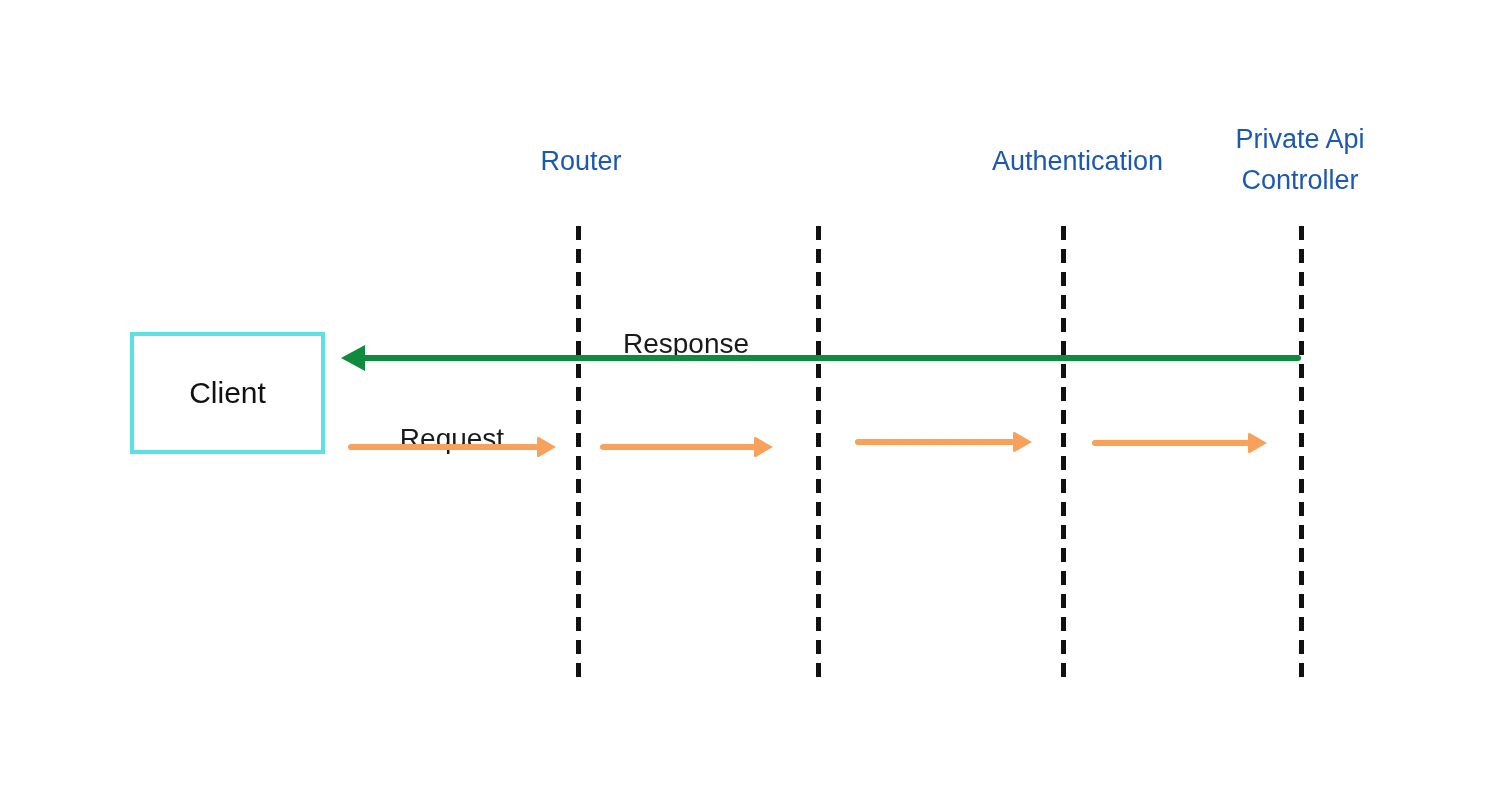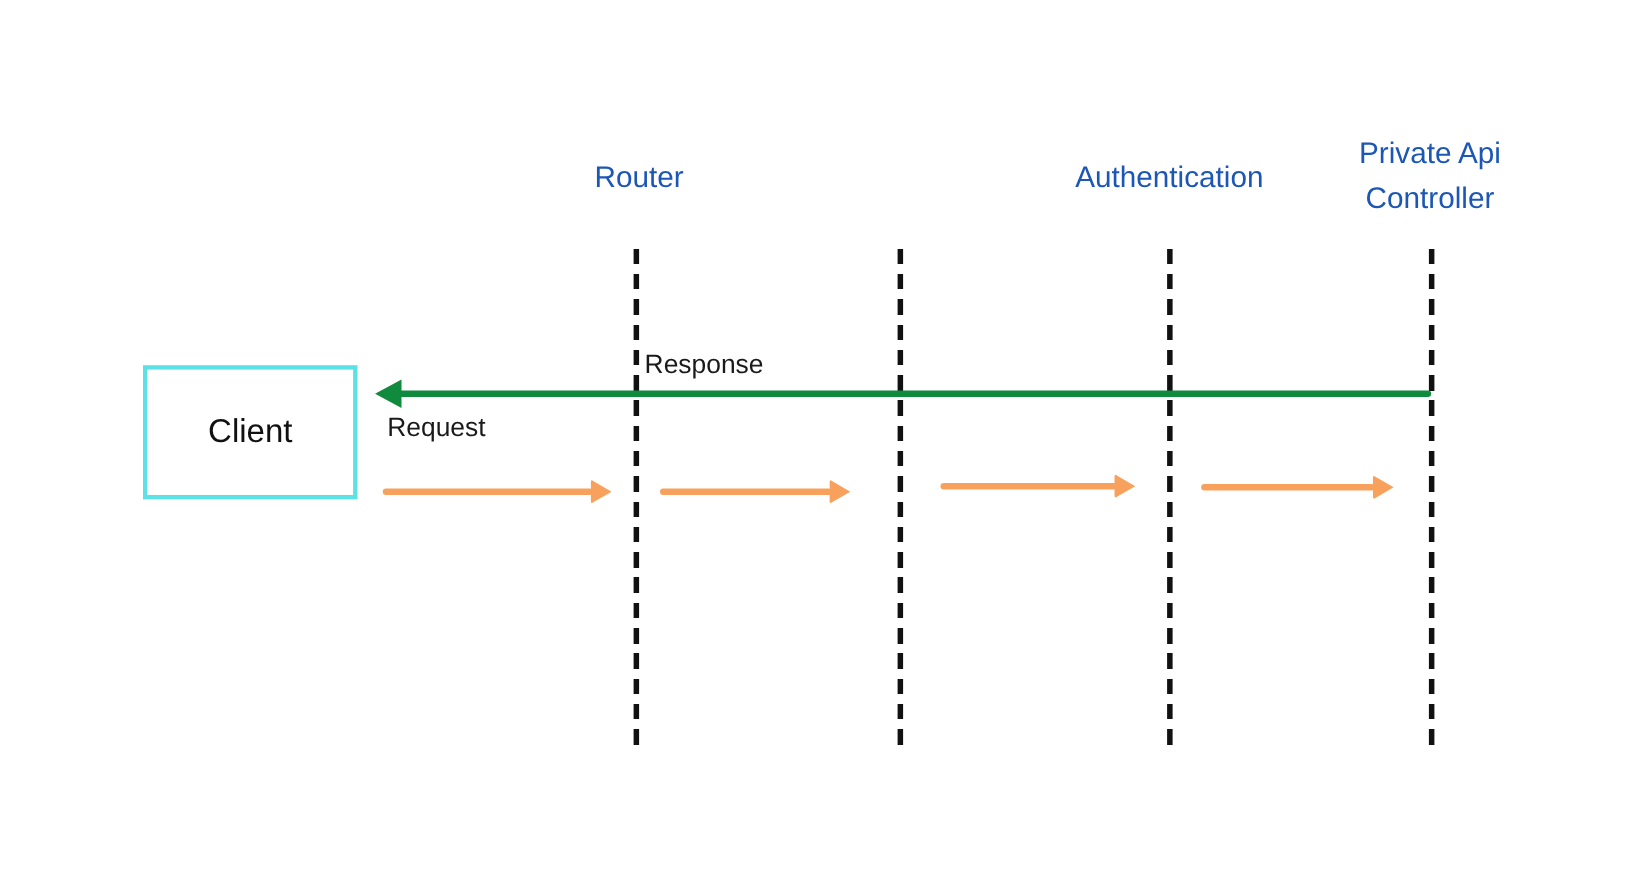--- a/index.html
+++ b/index.html
@@ -59,24 +59,25 @@
       var(--lifeline-dash, #111111) 14px,
       transparent 14px,
       transparent 23px
     );
   }
 
   
   .msg-label {
     position: absolute;
     width: 200px;
-    text-align: left;
-    font-size: 24px;
+    text-align: center;
+    font-size: 28px;
     line-height: 28px;
     color: var(--label-text, #1A1A1A);
+    margin-top: 12px;
   }
 
   
   .arrow-line {
     position: absolute;
     height: 6px;
     border-radius: 3px;
     z-index: 2;
   }
   .arrow-line.green { background: var(--response-arrow, #108A3C); }
@@ -102,38 +103,38 @@
     border-radius: 3px;
     z-index: 2;
   }
 </style>
 </head>
 <body>
 
 <div class="canvas">
 
   <div class="ll-label" style="left:481px; top:146px;">Router</div>
-  <div class="ll-label" style="left:963px; top:146px;">Authentication</div>
+  <div class="ll-label" style="left:963px; top:146px;text-align:right;">Authentication</div>
   <div class="ll-label" style="left:1200px; top:119px; line-height:41px;">Private Api
 Controller</div>
 
   <div class="lifeline" style="left:576px;"></div>
   <div class="lifeline" style="left:816px;"></div>
   <div class="lifeline" style="left:1061px;"></div>
   <div class="lifeline" style="left:1299px;"></div>
 
   <div class="client-box">
     <span class="client-label">Client</span>
   </div>
 
   <div class="msg-label" style="left:586px; top:318px;">Response</div>
   <div class="arrow-line green" style="left:360px; top:355px; width:941px;"></div>
   <div class="head-left" style="left:341px; top:345px;"></div>
 
-  <div class="msg-label" style="left:352px; top:375px;">Request</div>
+  <div class="msg-label" style="left:352px; top:413px;">Request</div>
 
   <div class="arrow-line orange" style="left:348px; top:444px; width:191px;"></div>
   <div class="head-right" style="left:537px; top:436px;"></div>
 
   <div class="arrow-line orange" style="left:600px; top:444px; width:156px;"></div>
   <div class="head-right" style="left:754px; top:436px;"></div>
 
   <div class="arrow-line orange" style="left:855px; top:439px; width:160px;"></div>
   <div class="head-right" style="left:1013px; top:431px;"></div>
 

